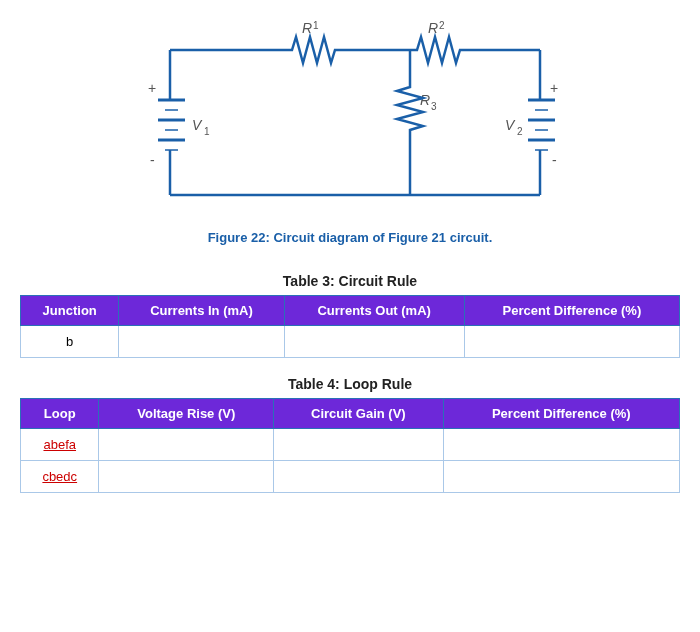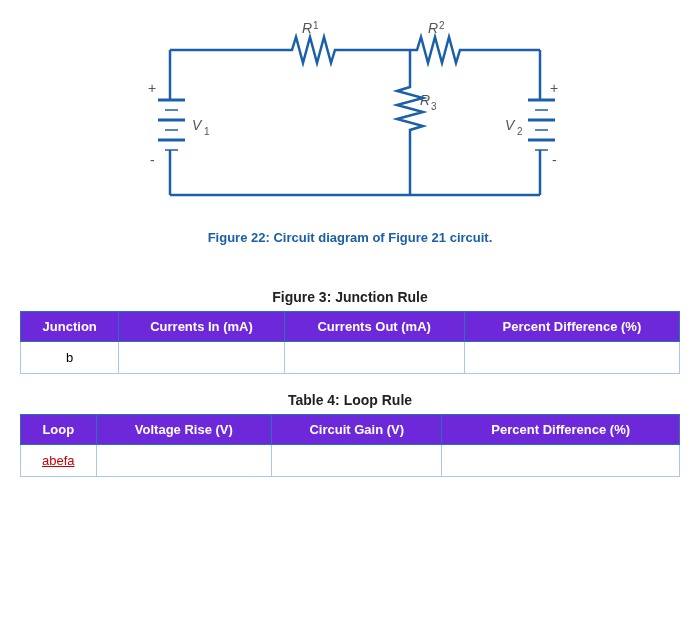--- a/index.html
+++ b/index.html
@@ -25,21 +25,21 @@
     }
 
     .circuit-svg {
       width: 480px;
       height: 220px;
     }
 
     .figure-caption {
       font-size: 13px;
       color: #333;
-      margin-bottom: 34px;
+      margin-bottom: 18px;
     }
 
     .figure-caption span {
       color: #1a5fa8;
       font-weight: bold;
     }
 
     
     .table-section {
       margin-bottom: 18px;
@@ -163,21 +163,21 @@
       <line x1="430" y1="135" x2="430" y2="150" stroke="#1a5fa8" stroke-width="2.5"></line>
     </svg>
 
     <p class="figure-caption">
       <span>Figure 22:</span>
       <span> Circuit diagram of Figure 21 circuit.</span>
     </p>
   </div>
 
   <div class="table-section">
-    <div class="table-title">Figure 3: Junction Rule</div>
+    <div class="table-title">Table 3: Circuit Rule</div>
     <table>
       <thead>
         <tr>
           <th>Junction</th>
           <th>Currents In (mA)</th>
           <th>Currents Out (mA)</th>
           <th>Percent Difference (%)</th>
         </tr>
       </thead>
       <tbody>
@@ -202,17 +202,23 @@
           <th>Percent Difference (%)</th>
         </tr>
       </thead>
       <tbody>
         <tr>
           <td><span class="loop-label strikethrough">abefa</span></td>
           <td></td>
           <td></td>
           <td></td>
         </tr>
+        <tr>
+          <td><span class="loop-label strikethrough">cbedc</span></td>
+          <td></td>
+          <td></td>
+          <td></td>
+        </tr>
       </tbody>
     </table>
   </div>
 
 </div>
 
 </body></html>

